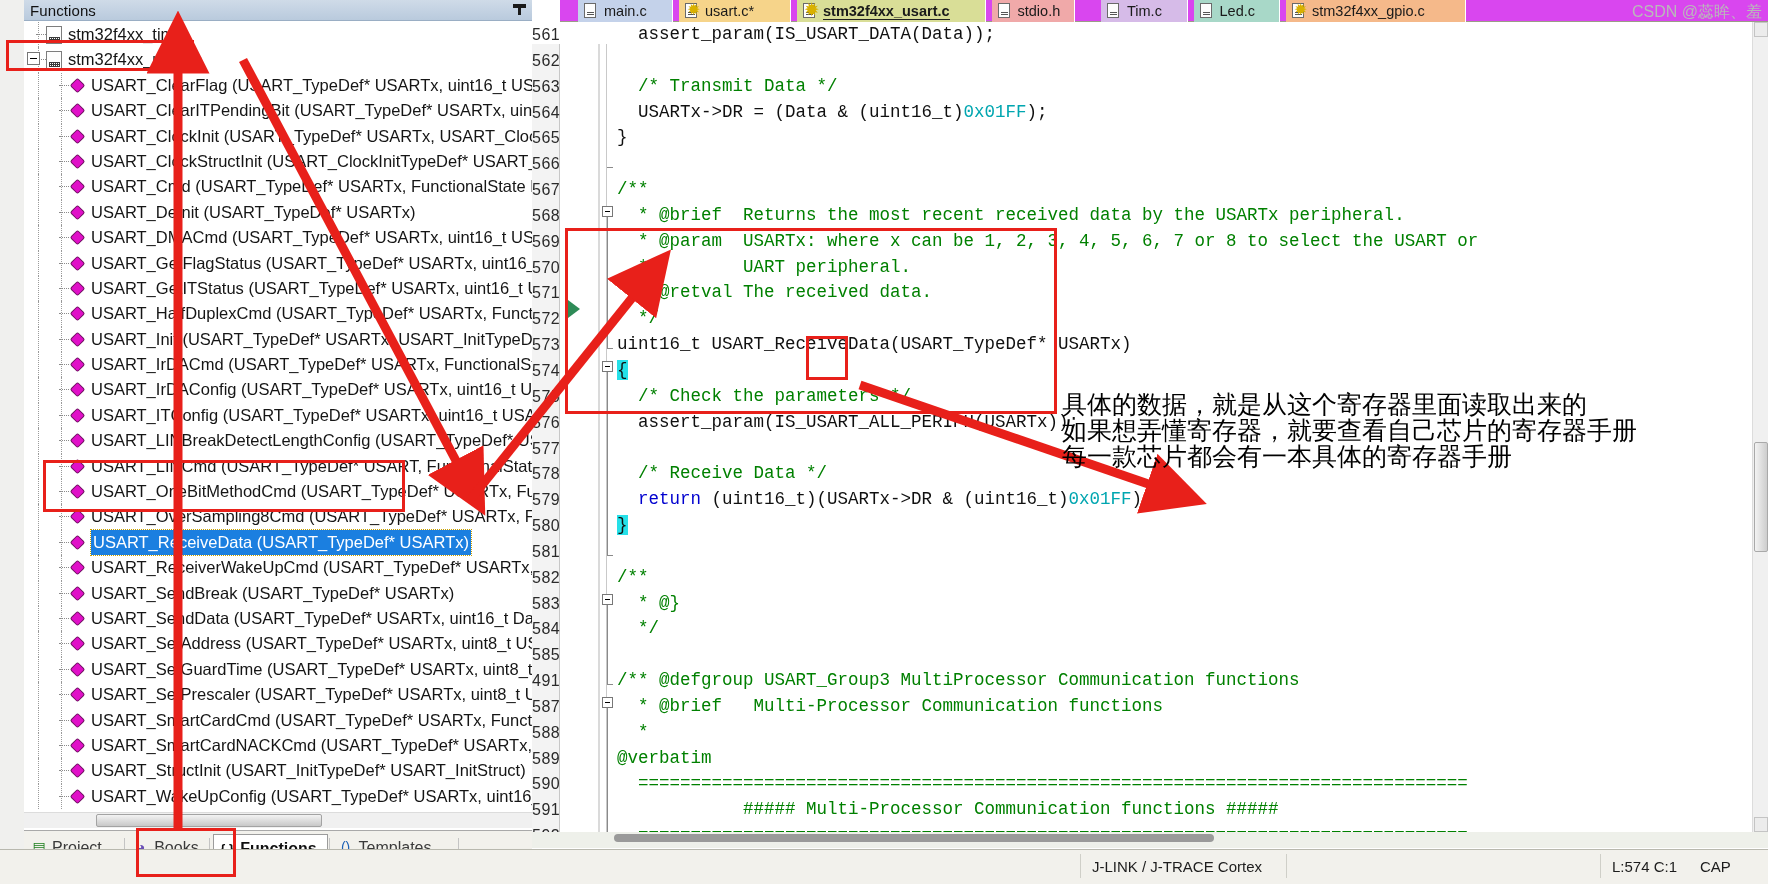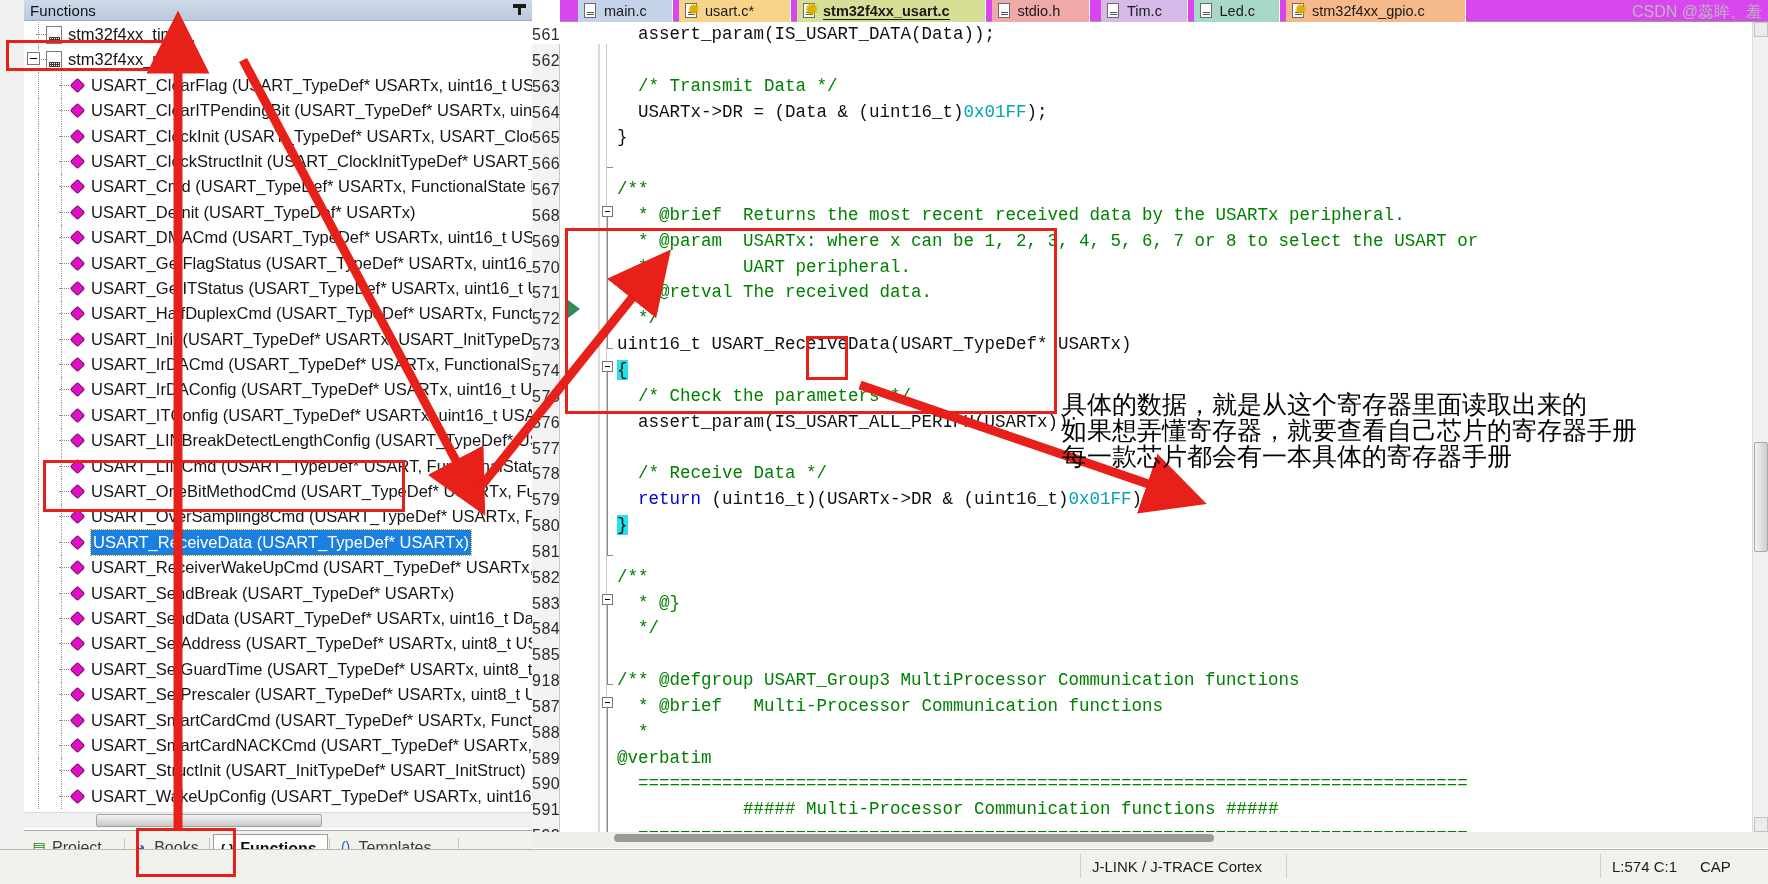--- a/index.html
+++ b/index.html
@@ -606,21 +606,21 @@
         <div class="sep" style="left: 434px;"></div>
       </div>
     <div id="left-tabs-bottom"></div>
   </div>
 
   <div id="editor">
     <div id="tabbar">
         <div class="etab" style="left: 18px; background: rgb(196, 210, 234); width: 95px;"><span class="pg"></span><span class="lbl">main.c</span></div>
         <div class="etab" style="left: 119px; background: rgb(246, 212, 138); width: 112px;"><span class="pg"></span><span class="star">✹</span><span class="lbl">usart.c*</span></div>
         <div class="etab active" style="left: 237px; background: rgb(217, 222, 151); width: 188.5px;"><span class="pg"></span><span class="star">✹</span><span class="lbl">stm32f4xx_usart.c</span></div>
-        <div class="etab" style="left: 431.5px; background: rgb(240, 169, 169); width: 98px;"><span class="pg"></span><span class="lbl">stdio.h</span></div>
+        <div class="etab" style="left: 431.5px; background: rgb(240, 169, 169); width: 83px;"><span class="pg"></span><span class="lbl">stdio.h</span></div>
         <div class="etab" style="left: 541px; background: rgb(214, 187, 232); width: 86.5px;"><span class="pg"></span><span class="lbl">Tim.c</span></div>
         <div class="etab" style="left: 633.5px; background: rgb(168, 216, 200); width: 86.5px;"><span class="pg"></span><span class="lbl">Led.c</span></div>
         <div class="etab" style="left: 726px; background: rgb(245, 185, 138); width: 180px;"><span class="pg"></span><span class="star">✹</span><span class="lbl">stm32f4xx_gpio.c</span></div>
       </div>
 
     <div id="code-area">
       <div id="gutter"></div>
       <div id="leftrail"></div>
       <div id="foldrail"></div>
       <div id="lines">
@@ -642,21 +642,21 @@
           <div class="cline"><span class="lnum">576</span><span class="ctext"><span>  assert_param(IS_USART_ALL_PERIPH(USARTx));</span></span></div>
           <div class="cline"><span class="lnum">577</span><span class="ctext"><span></span></span></div>
           <div class="cline"><span class="lnum">578</span><span class="ctext"><span class="cmt">  /* Receive Data */</span></span></div>
           <div class="cline"><span class="lnum">579</span><span class="ctext"><span>  </span><span class="kw">return</span><span> (uint16_t)(USARTx-&gt;DR &amp; (uint16_t)</span><span class="num">0x01FF</span><span>);</span></span></div>
           <div class="cline"><span class="lnum">580</span><span class="ctext"><span class="sel">}</span></span></div>
           <div class="cline"><span class="lnum">581</span><span class="ctext"><span></span></span></div>
           <div class="cline"><span class="lnum">582</span><span class="ctext"><span class="cmt">/**</span></span></div>
           <div class="cline"><span class="lnum">583</span><span class="ctext"><span class="cmt">  * @}</span></span></div>
           <div class="cline"><span class="lnum">584</span><span class="ctext"><span class="cmt">  */</span></span></div>
           <div class="cline"><span class="lnum">585</span><span class="ctext"><span></span></span></div>
-          <div class="cline"><span class="lnum">918</span><span class="ctext"><span class="cmt">/** @defgroup USART_Group3 MultiProcessor Communication functions</span></span></div>
+          <div class="cline"><span class="lnum">491</span><span class="ctext"><span class="cmt">/** @defgroup USART_Group3 MultiProcessor Communication functions</span></span></div>
           <div class="cline"><span class="lnum">587</span><span class="ctext"><span class="cmt">  * @brief   Multi-Processor Communication functions</span></span></div>
           <div class="cline"><span class="lnum">588</span><span class="ctext"><span class="cmt">  *</span></span></div>
           <div class="cline"><span class="lnum">589</span><span class="ctext"><span class="cmt">@verbatim</span></span></div>
           <div class="cline"><span class="lnum">590</span><span class="ctext"><span class="cmt">  ===============================================================================</span></span></div>
           <div class="cline"><span class="lnum">591</span><span class="ctext"><span class="cmt">            ##### Multi-Processor Communication functions #####</span></span></div>
           <div class="cline"><span class="lnum">592</span><span class="ctext"><span class="cmt">  ===============================================================================</span></span></div>
         </div>
       <div id="cursor-arrow"></div>
     <div class="foldend" style="top: 145.4px;"></div>
         <div class="foldbox" style="top: 184.1px;"></div>

